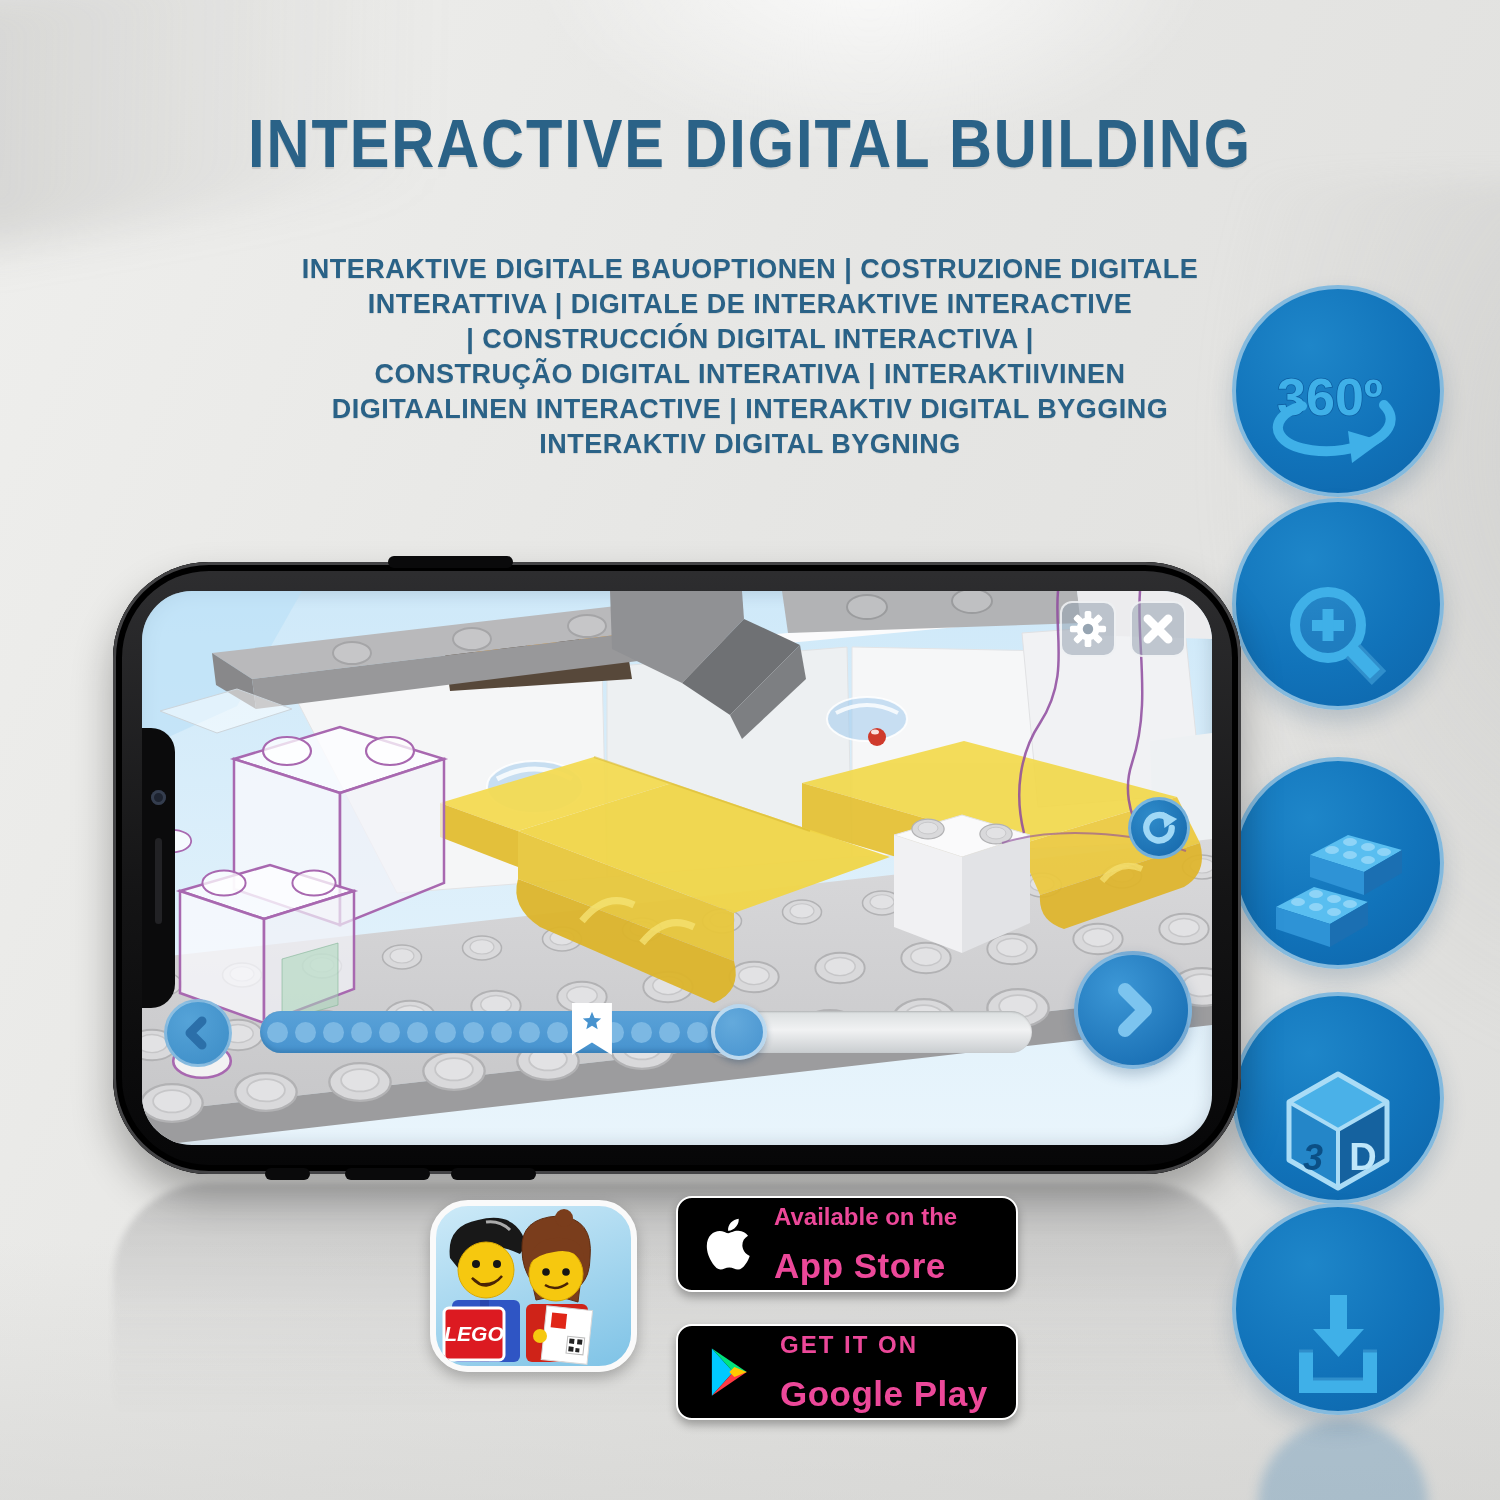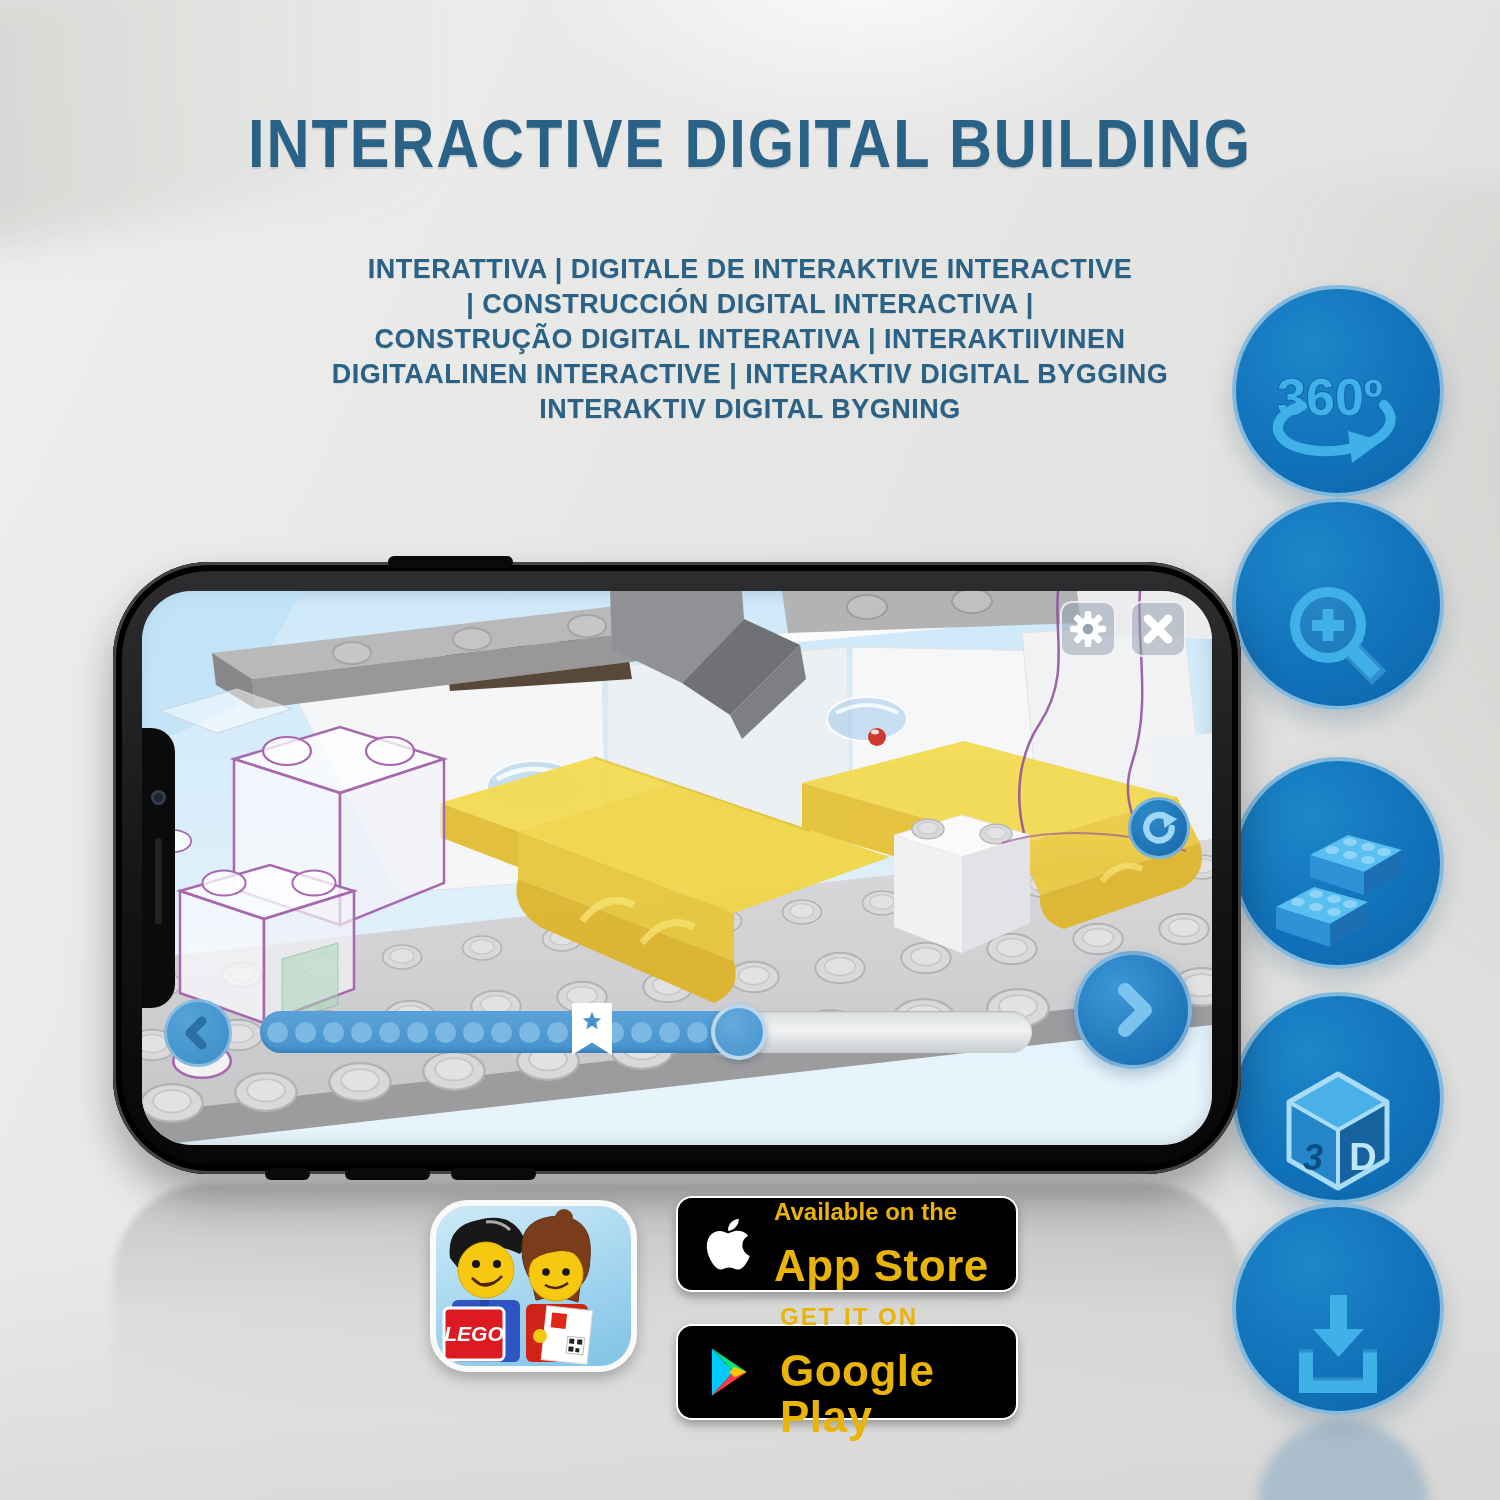--- a/index.html
+++ b/index.html
@@ -89,40 +89,41 @@
      background:linear-gradient(180deg,rgba(70,70,75,.30),rgba(130,130,135,.12) 42%,rgba(200,200,200,0) 78%);
      filter:blur(3px);opacity:.75;}
   .refl-circle{position:absolute;left:1258px;top:1420px;width:170px;height:170px;border-radius:50%;
      background:rgba(30,110,170,.25);filter:blur(6px);z-index:1;}
 
   
   .lego-icon{position:absolute;left:430px;top:1200px;width:207px;height:172px;border-radius:38px;z-index:4;
      background:linear-gradient(160deg,#cdeaf8,#7fc3e6);border:6px solid #fafafa;box-sizing:border-box;
      overflow:hidden;box-shadow:0 6px 14px rgba(0,0,0,.25);cursor:pointer;}
   .badge{position:absolute;left:676px;width:342px;height:96px;background:#000;border-radius:16px;z-index:4;
-     border:2px solid #fff;box-sizing:border-box;display:flex;align-items:center;color:#eab308;
+     border:2px solid #fff;box-sizing:border-box;display:flex;align-items:center;color:#ec4899;
      box-shadow:0 5px 10px rgba(0,0,0,.3);cursor:pointer;text-decoration:none;}
   .badge.appstore{top:1196px;} .badge.gplay{top:1324px;}
   .badge .logo{margin-left:26px;flex:0 0 auto;display:flex;}
   .badge .txt{margin-left:22px;display:flex;flex-direction:column;line-height:1.05;}
   .badge .l1{font-size:24px;font-weight:bold;}
   .badge.gplay .l1{font-size:24px;font-weight:bold;letter-spacing:2px;}
-  .badge .l2{font-size:44px;font-weight:bold;letter-spacing:.5px;margin-top:19px;}
+  .badge .l2{font-size:35px;font-weight:bold;letter-spacing:.5px;margin-top:19px;}
 </style>
 </head>
 <body>
 
 <div class="streak s1"></div>
 <div class="streak s2"></div>
 <div class="streak s3"></div>
 <div class="streak s4"></div>
 
 <h1 class="title">INTERACTIVE DIGITAL BUILDING</h1>
 
 <div class="subtitle">
+  <div>INTERAKTIVE DIGITALE BAUOPTIONEN | COSTRUZIONE DIGITALE</div>
   <div>INTERATTIVA | DIGITALE DE INTERAKTIVE INTERACTIVE</div>
   <div>| CONSTRUCCIÓN DIGITAL INTERACTIVA |</div>
   <div>CONSTRUÇÃO DIGITAL INTERATIVA | INTERAKTIIVINEN</div>
   <div>DIGITAALINEN INTERACTIVE | INTERAKTIV DIGITAL BYGGING</div>
   <div>INTERAKTIV DIGITAL BYGNING</div>
 </div>
 
 <div class="feature f-360">
   <svg width="140" height="140" viewBox="0 0 140 140">
     <text x="62" y="62" text-anchor="middle" font-size="52" font-weight="bold" fill="#3fb0e8" style="paint-order:stroke" stroke="#0d5ea2" stroke-width="1.5">360º</text>

